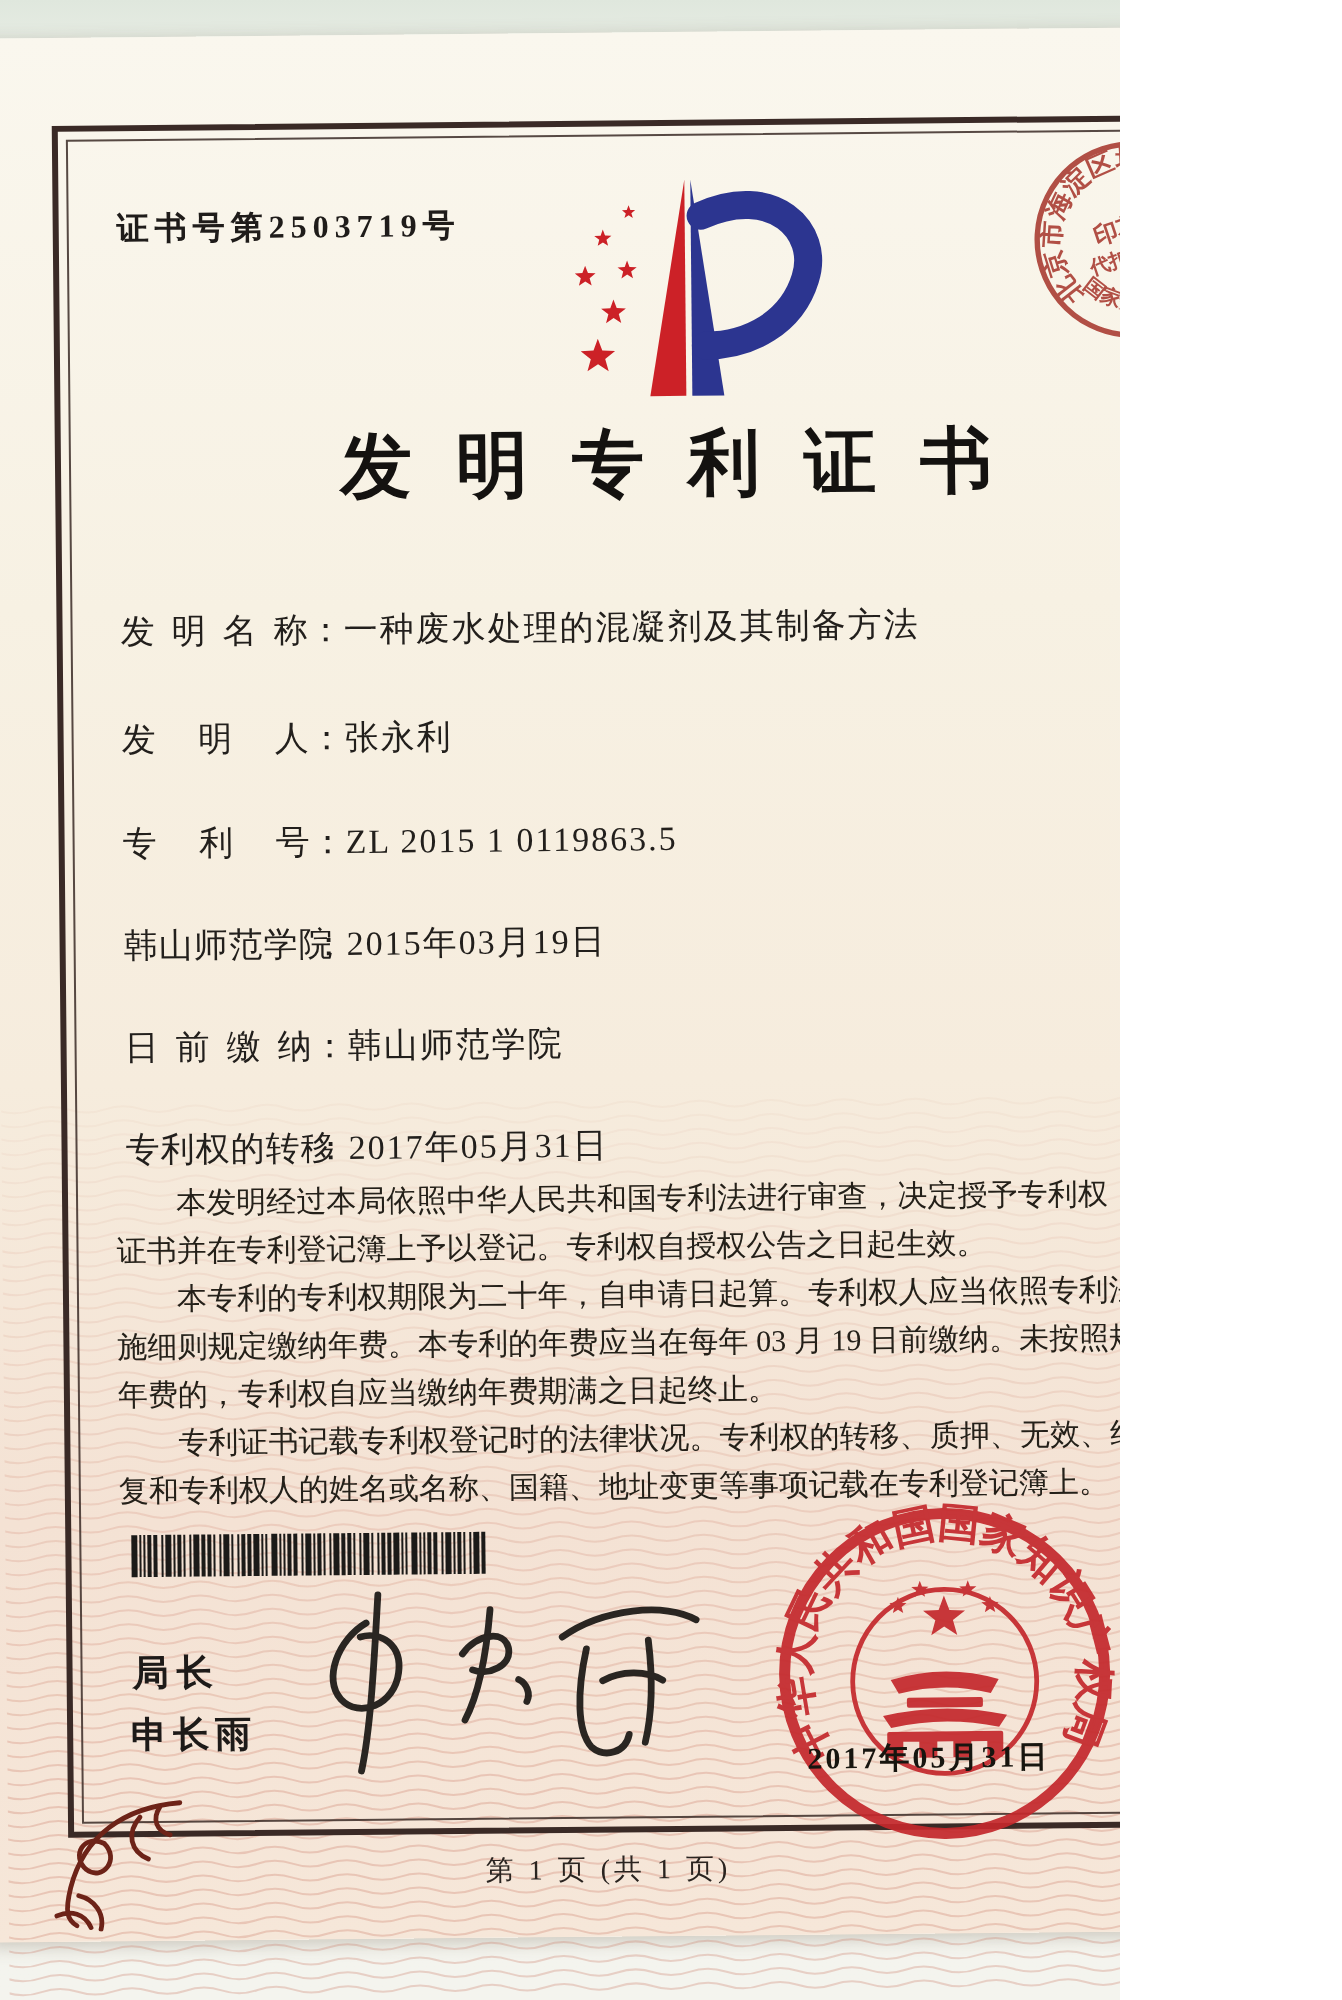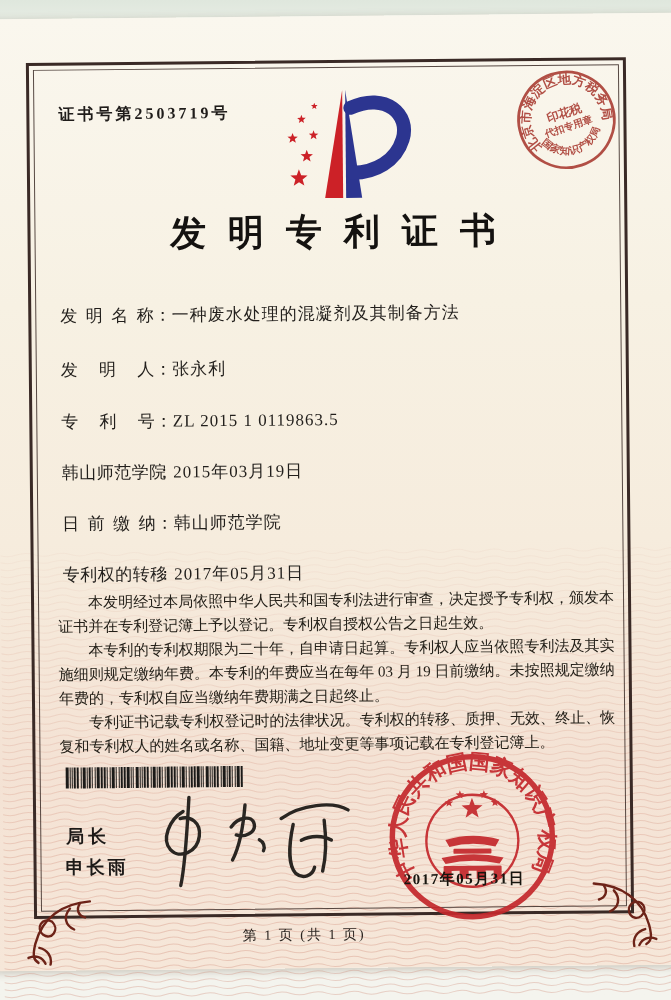--- a/index.html
+++ b/index.html
@@ -1,18 +1,18 @@
 <!DOCTYPE html>
 <html><head>
 <meta charset="utf-8">
 <style>
   html,body{margin:0;padding:0;}
   body{width:671px;height:1000px;overflow:hidden;
        font-family:"Liberation Serif","DejaVu Serif",serif;}
-  .page{position:relative;width:671px;height:1000px;overflow:hidden;
+  .page{position:relative;width:560px;height:1000px;overflow:hidden;
         background:linear-gradient(180deg,#dfe7dd 0px,#eaeee6 30px,#f1f2ec 70px,#f4f4ee 100%);}
   .paper{position:absolute;left:-10px;top:16px;width:690px;height:952px;
          transform:rotate(-0.55deg);
          background:linear-gradient(180deg,#faf7ee 0%,#f7f1e3 30%,#f6ecdd 55%,#f4e2d4 78%,#f6e7d9 100%);
          box-shadow:0 2px 9px rgba(90,75,55,.28);}
   .content{position:absolute;left:10px;top:-16px;width:671px;height:1000px;}
   svg{display:block;}
   svg text{font-family:"Liberation Serif","DejaVu Serif",serif;}
 
   #waves{position:absolute;left:0;top:0;width:671px;height:1000px;pointer-events:none;}

